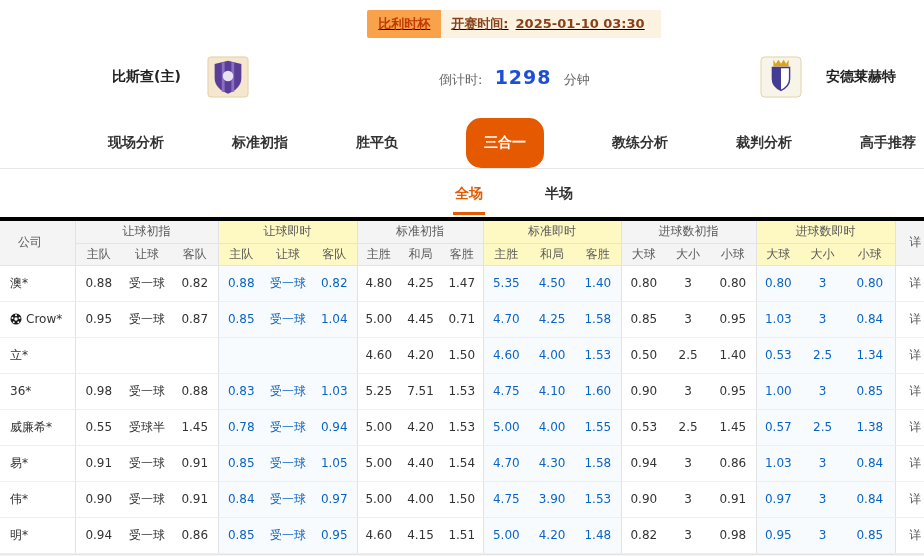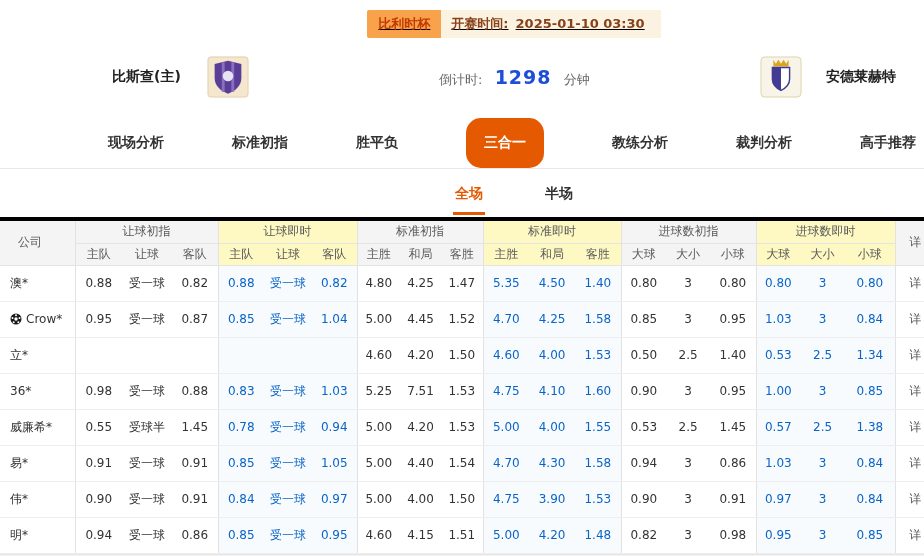--- a/index.html
+++ b/index.html
@@ -199,21 +199,21 @@
               <circle cx="2.5" cy="4.9" r="1" fill="#fff"></circle>
             </svg><span>Crow*</span></td>
           <td class="init-cell group-start">0.95</td>
           <td class="init-cell">受一球</td>
           <td class="init-cell">0.87</td>
           <td class="live-cell group-start">0.85</td>
           <td class="live-cell">受一球</td>
           <td class="live-cell">1.04</td>
           <td class="init-cell group-start">5.00</td>
           <td class="init-cell">4.45</td>
-          <td class="init-cell">1.52</td>
+          <td class="init-cell">0.71</td>
           <td class="live-cell group-start">4.70</td>
           <td class="live-cell">4.25</td>
           <td class="live-cell">1.58</td>
           <td class="init-cell group-start">0.85</td>
           <td class="init-cell">3</td>
           <td class="init-cell">0.95</td>
           <td class="live-cell group-start">1.03</td>
           <td class="live-cell">3</td>
           <td class="live-cell">0.84</td>
           <td class="detail-cell group-start">详</td>

